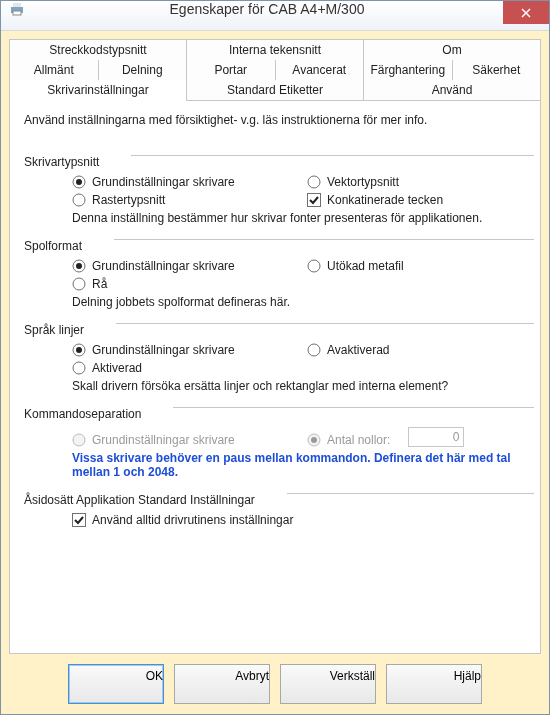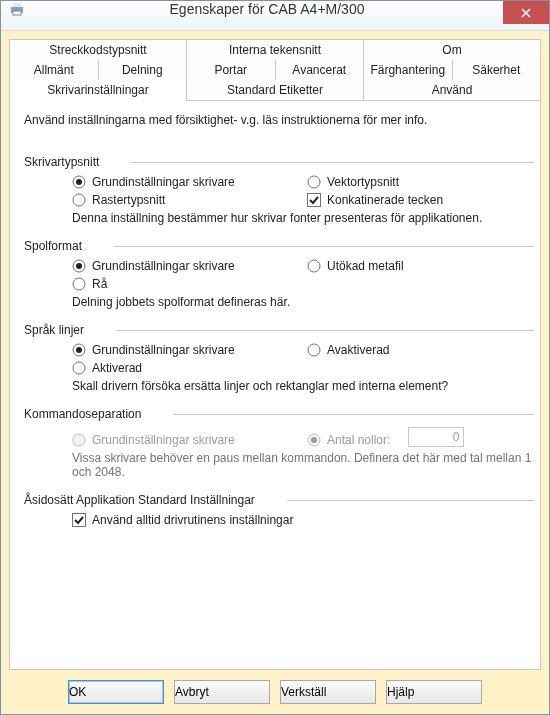--- a/index.html
+++ b/index.html
@@ -20,37 +20,37 @@
   .tab + .tab { border-left: none; }
   .tabrow2 .tab { border-top: none; }
   .tabrow3 .tab { border-top: none; }
   .tab.active { background: #fff; position: relative; }
   .tab.active::after { content:""; position:absolute; left:0; right:0; bottom:-1px; height:2px; background:#fff; }
   .tabbody { border: 1px solid #c7c7c7; background: #fff; padding: 12px 6px 14px 14px; flex: 1; overflow: hidden; }
 
   .intro { color: #222; margin-bottom: 28px; }
 
   .group { margin-bottom: 14px; }
-  .group .legend { display:flex; align-items:center; color:#222; margin-bottom:6px;gap:26px; }
+  .group .legend { display:flex; color:#222; margin-bottom:6px;gap:26px; }
   .group .legend .label { padding-right:6px; }
   .group .legend .rule { flex:1; height:1px; background:#c7c7c7; }
   .indent { padding-left: 48px; }
   .opts { display: grid; grid-template-columns: 1fr 1fr; column-gap: 8px; row-gap: 4px; }
   .opt { display:flex; align-items:flex-end; gap:6px; color:#222; }
   .opt.disabled { color:#9a9a9a; }
   .note { color:#222; margin-top:4px; }
-  .note.dim { color:#737373; }
+  .note.dim { color:#1d4ed8;font-weight:bold; }
 
   .radio, .checkbox { width:14px; height:14px; display:inline-block; position:relative; }
   .radio svg, .checkbox svg { width:14px; height:14px; display:block; }
 
   .numfield { width:56px; height:20px; border:1px solid #c7c7c7; background:#fff; color:#9a9a9a; padding:1px 4px; text-align:right; margin-left:12px; }
 
   .buttons { display:flex; gap:10px; justify-content:center; padding:10px 0 0 0; }
-  .btn { width:96px; height:24px; border:1px solid #a8a8a8; background:linear-gradient(#fafafa,#e8e8e8); text-align:left; line-height:22px; cursor:default; }
+  .btn { width:96px; height:40px; border:1px solid #a8a8a8; background:linear-gradient(#fafafa,#e8e8e8); text-align:right; line-height:22px; cursor:default; }
   .btn.default { border-color:#4a90d9; box-shadow:0 0 0 1px #9ec9ef inset; }
 
 </style>
 </head>
 <body>
 
 <div class="window">
   <div class="titlebar">
     <span class="icon">
       <svg viewBox="0 0 16 16">

